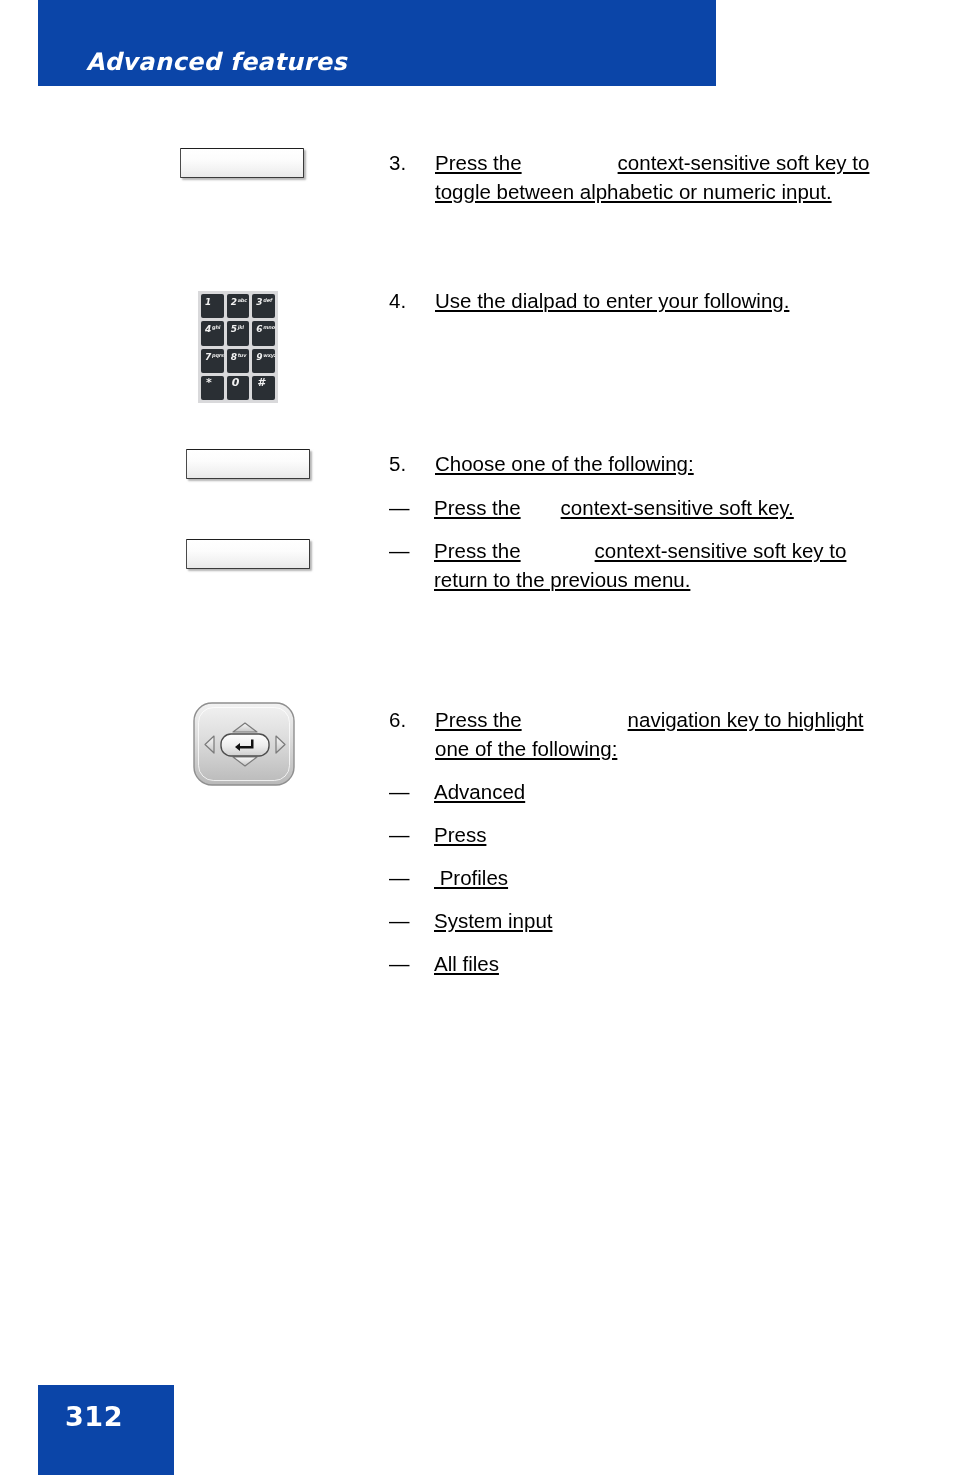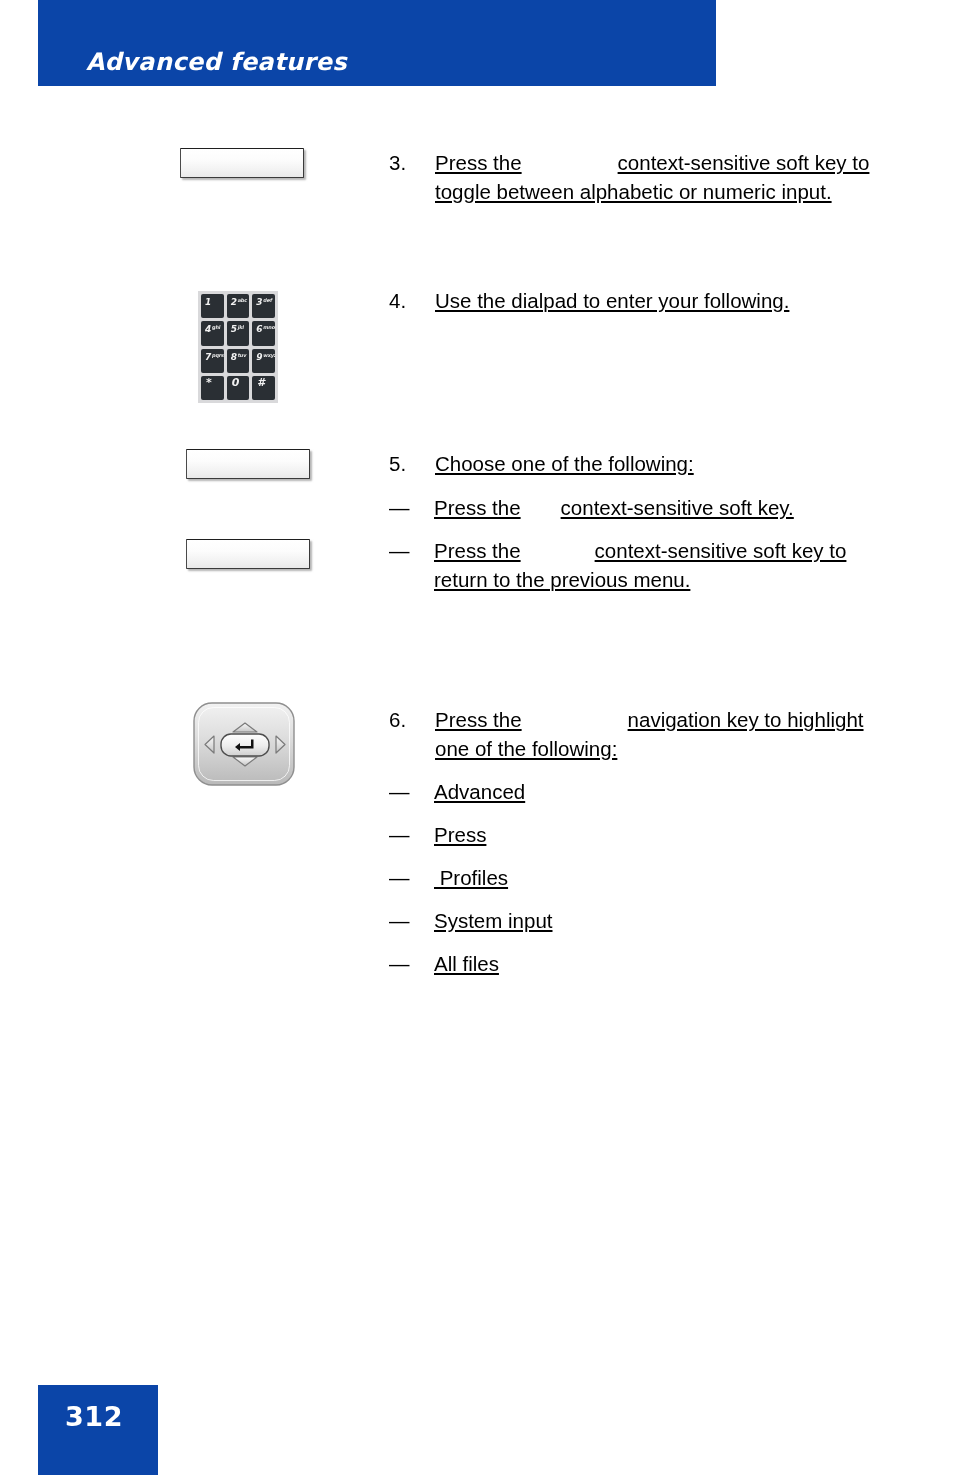--- a/index.html
+++ b/index.html
@@ -187,21 +187,21 @@
     position: absolute;
     width: 110px;
     height: 90px;
   }
 
   
   .footer-box {
     position: absolute;
     left: 38px;
     top: 1385px;
-    width: 120px;
+    width: 136px;
     height: 90px;
     background: #0B45A8;
   }
   .footer-num {
     position: absolute;
     left: 0;
     top: 16px;
     width: 112px;
     text-align: center;
     color: #ffffff;

